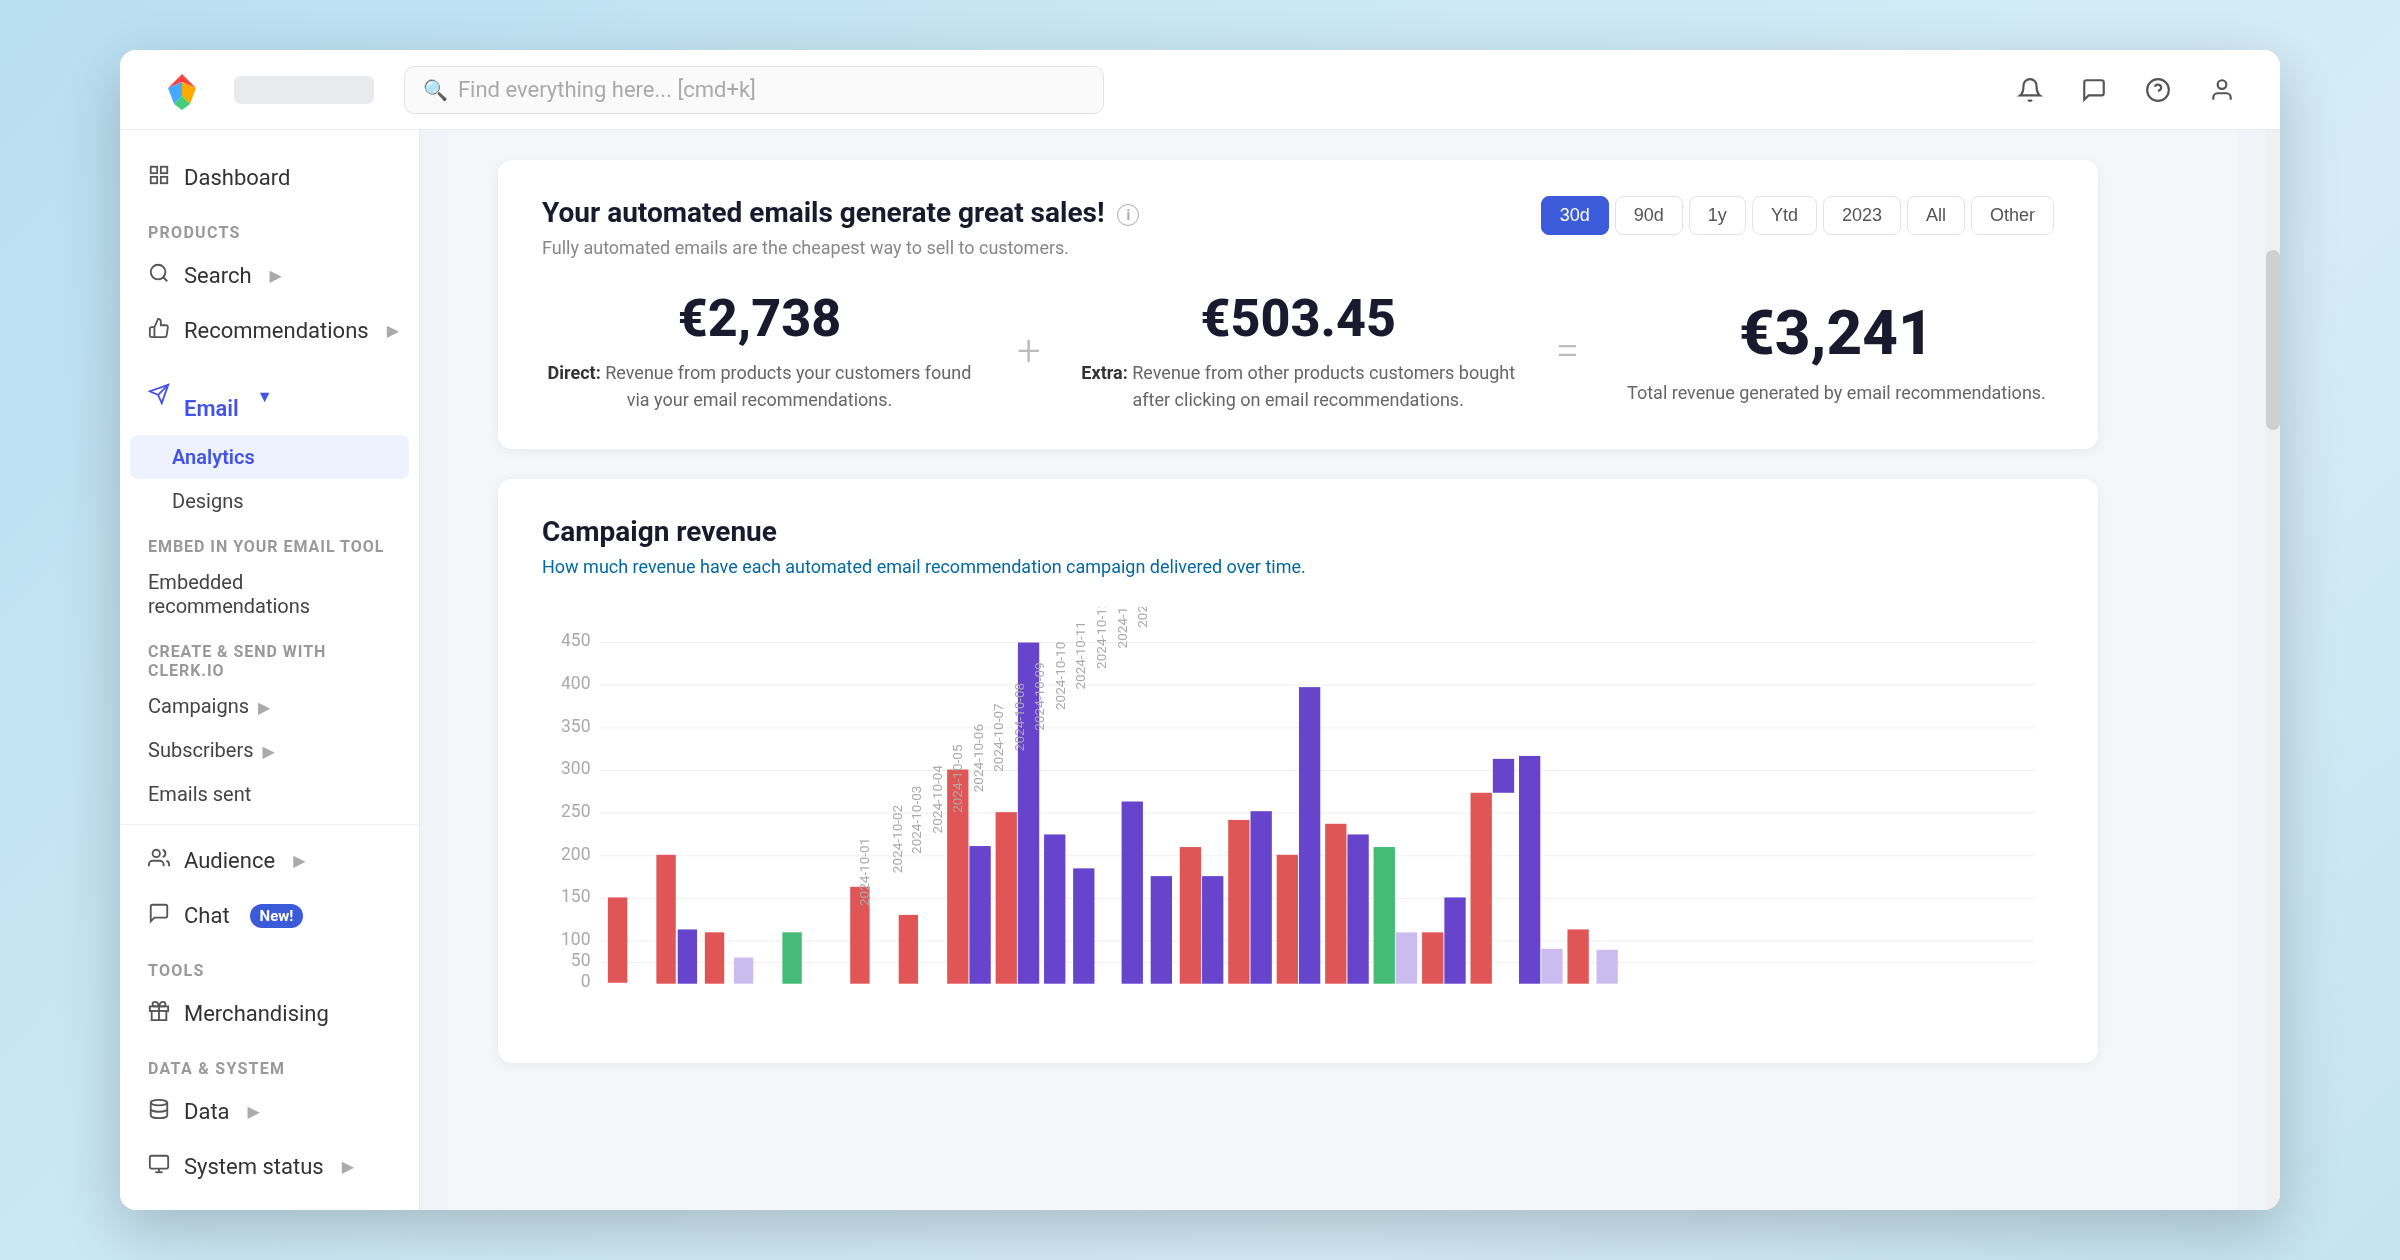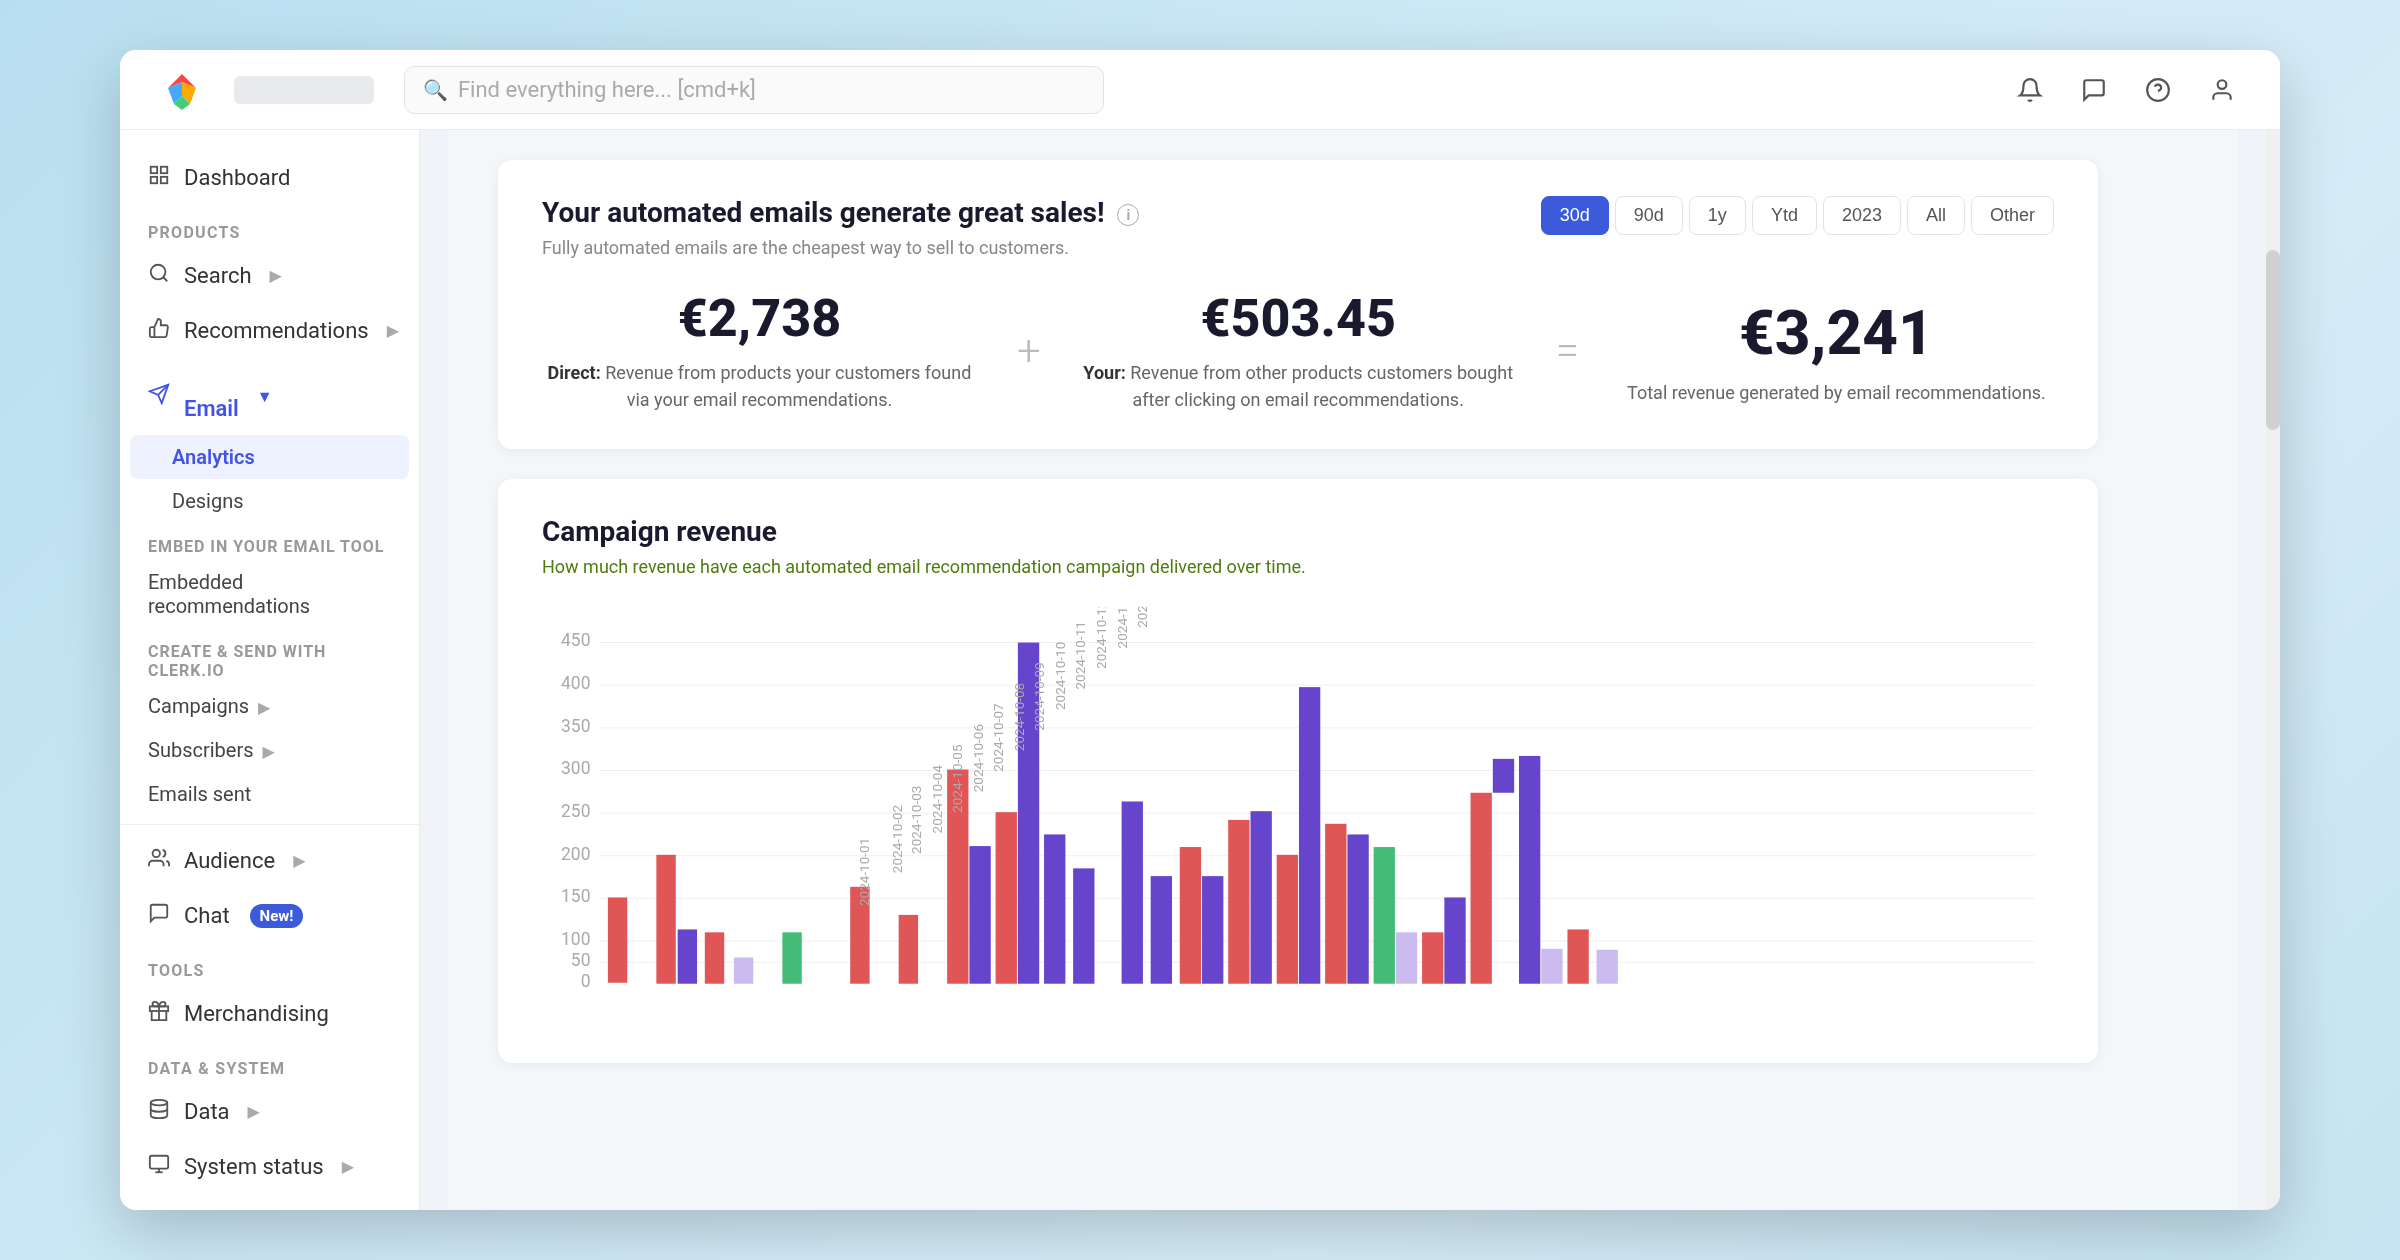--- a/index.html
+++ b/index.html
@@ -225,21 +225,21 @@
       box-shadow: 0 2px 12px rgba(0,0,0,0.06);
     }
     .chart-title {
       font-size: 28px;
       font-weight: 700;
       color: #1a1a2e;
       margin-bottom: 8px;
     }
     .chart-subtitle {
       font-size: 18px;
-      color: #4d7c0f;
+      color: #0369a1;
       margin-bottom: 30px;
     }
     .chart-area {
       width: 100%;
       height: 420px;
       position: relative;
     }
     .chart-svg {
       width: 100%;
       height: 100%;
@@ -484,21 +484,21 @@
               <div class="rev-amount">€2,738</div>
               <div class="rev-label">
                 <strong>Direct:</strong>
                 <span>Revenue from products your customers found via your email recommendations.</span>
               </div>
             </div>
             <div class="rev-operator">+</div>
             <div class="rev-block">
               <div class="rev-amount">€503.45</div>
               <div class="rev-label">
-                <strong>Your:</strong>
+                <strong>Extra:</strong>
                 <span>Revenue from other products customers bought after clicking on email recommendations.</span>
               </div>
             </div>
             <div class="rev-operator">=</div>
             <div class="rev-block">
               <div class="rev-amount" style="font-size:62px;">€3,241</div>
               <div class="rev-label">Total revenue generated by email recommendations.</div>
             </div>
           </div>
         </div>

